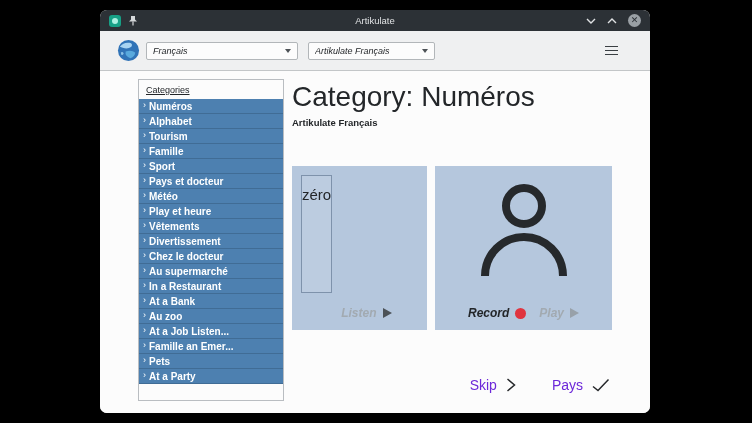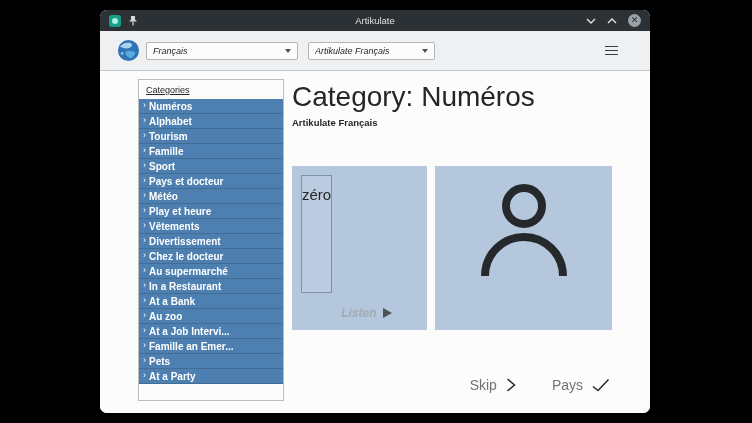--- a/index.html
+++ b/index.html
@@ -52,21 +52,21 @@
   .disabled-label{color:#a2aab1;}
   .dark-label{color:#232629;}
   .tri{width:0;height:0;border-top:5.5px solid transparent;border-bottom:5.5px solid transparent;display:inline-block;}
   .tri-dark{border-left:9px solid #4c5257;}
   .tri-gray{border-left:9px solid #98a1a9;}
   .record-card{flex:1;display:flex;flex-direction:column;align-items:center;}
   .person{margin-top:12px;}
   .rec-dot{width:11px;height:11px;border-radius:50%;background:var(--record-red,#e0343f);display:inline-block;}
   .gap-left{margin-left:13px;}
   .footer{margin-top:auto;margin-bottom:8px;display:flex;justify-content:flex-end;align-items:center;gap:36px;
-          padding-right:2px;font-size:14px;color:#737373;text-align:center;}
+          padding-right:2px;font-size:14px;color:#6d28d9;text-align:center;}
   .foot-btn{display:flex;align-items:center;gap:9px;}
 </style>
 </head>
 <body>
 
 <div class="desktop">
   <div class="window">
 
     <div class="titlebar">
       <div class="tb-left">
@@ -178,21 +178,21 @@
             <div class="cat-item">
               <span class="chev">›</span>
               <span class="cat-label">At a Bank</span>
             </div>
             <div class="cat-item">
               <span class="chev">›</span>
               <span class="cat-label">Au zoo</span>
             </div>
             <div class="cat-item">
               <span class="chev">›</span>
-              <span class="cat-label">At a Job Intervi...</span>
+              <span class="cat-label">At a Job Listen...</span>
             </div>
             <div class="cat-item">
               <span class="chev">›</span>
               <span class="cat-label">Famille an Emer...</span>
             </div>
             <div class="cat-item">
               <span class="chev">›</span>
               <span class="cat-label">Pets</span>
             </div>
             <div class="cat-item">
@@ -219,20 +219,30 @@
             </div>
           </div>
 
           <div class="card record-card">
             <span class="person">
               <svg width="98" height="106" viewBox="0 0 98 106">
                 <circle cx="49" cy="28" r="18" fill="none" stroke="#26292c" stroke-width="8"></circle>
                 <path d="M10 98 a39 39 0 0 1 78 0" fill="none" stroke="#26292c" stroke-width="8"></path>
               </svg>
             </span>
+            <div class="card-controls">
+              <span class="ctl">
+                <span class="dark-label">Record</span>
+                <span class="rec-dot"></span>
+              </span>
+              <span class="ctl gap-left">
+                <span class="disabled-label">Play</span>
+                <span class="tri tri-gray"></span>
+              </span>
+            </div>
           </div>
         </div>
 
         <div class="footer">
           <span class="foot-btn">
             <span>Skip</span>
             <svg width="10" height="16" viewBox="0 0 10 16">
               <polyline points="1.5,2 8.5,8 1.5,14" fill="none" stroke="#26282b" stroke-width="1.5"></polyline>
             </svg>
           </span>

